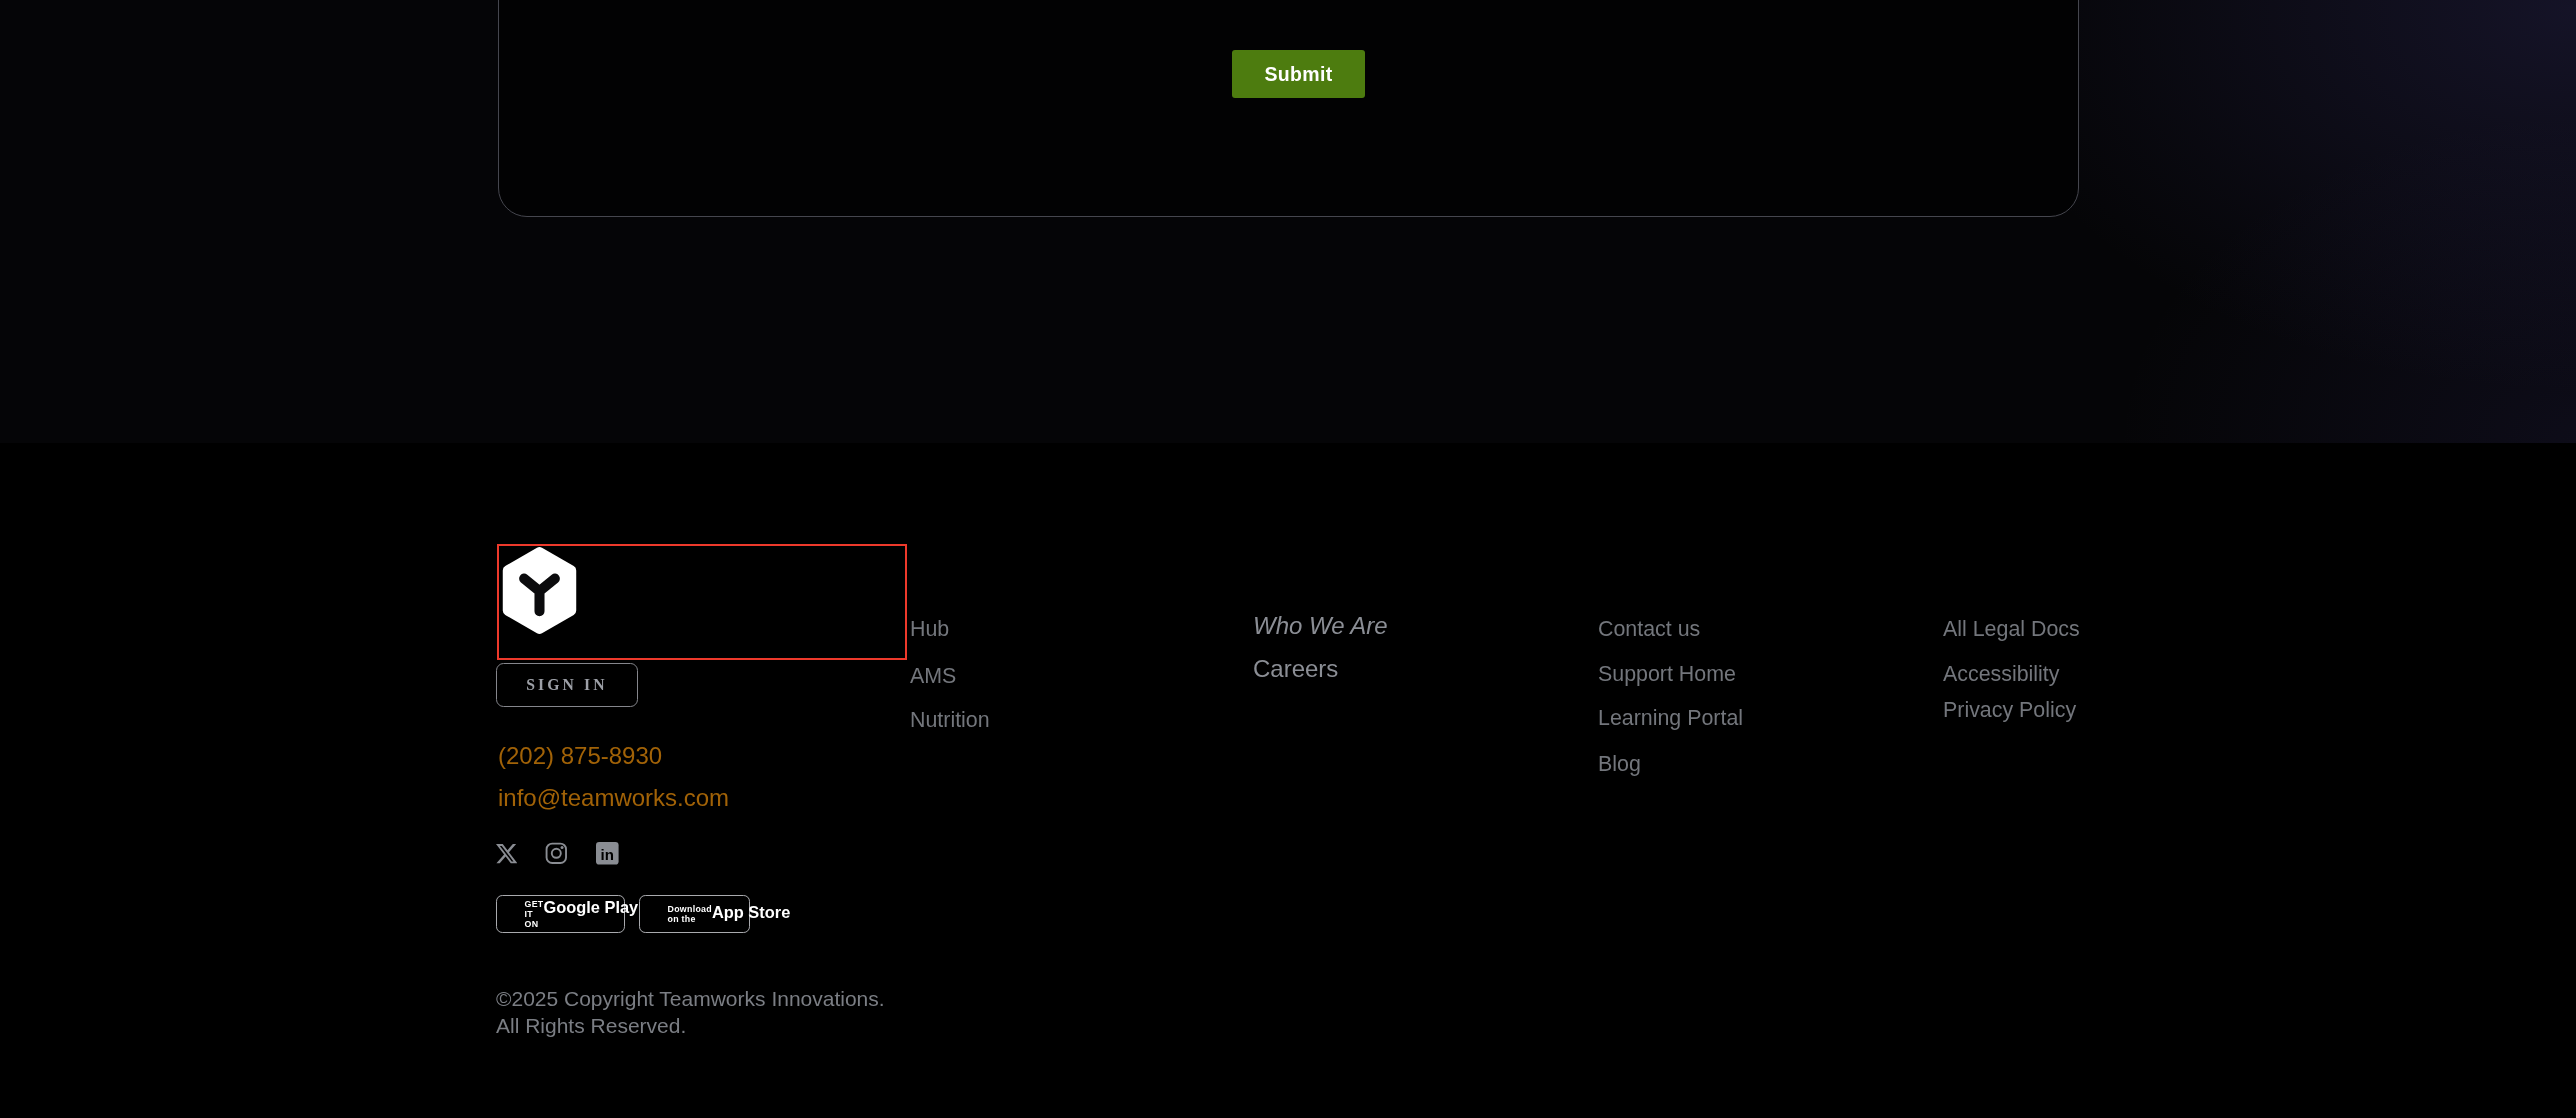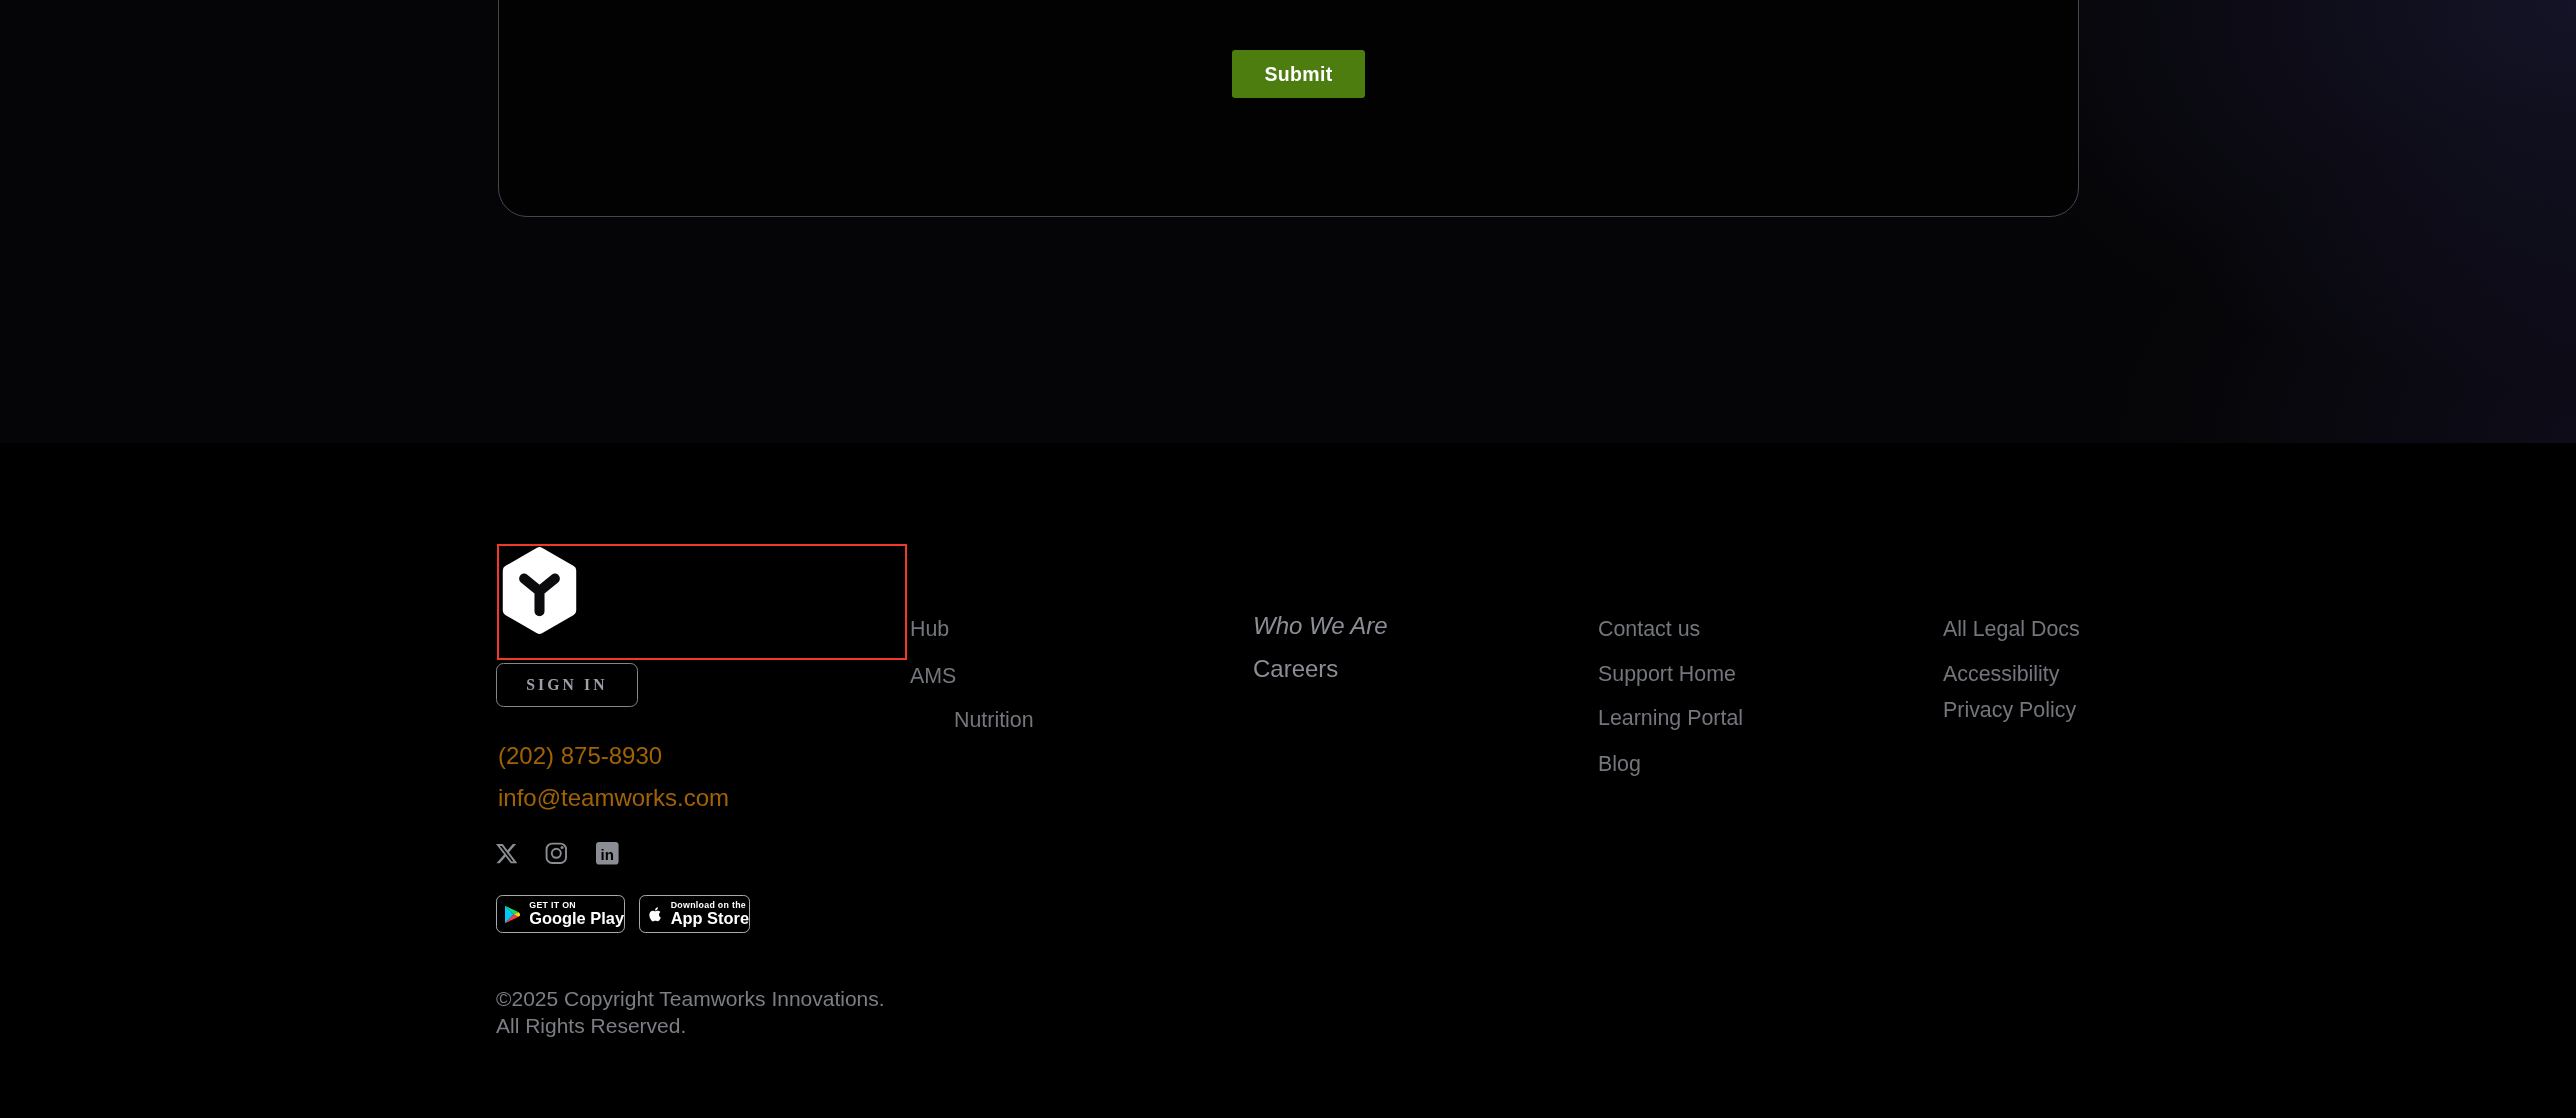--- a/index.html
+++ b/index.html
@@ -64,21 +64,21 @@
   .social-link{display:block;width:22.6px;height:22.6px;cursor:pointer;}
   
   .badges{position:absolute;left:496px;top:452px;display:flex;gap:14px;}
   .store-badge{
     height:38px;background:#000;border:1.3px solid #a9aaae;border-radius:6.3px;
     display:flex;align-items:center;box-sizing:border-box;cursor:pointer;
     color:#fff;text-decoration:none;
   }
   .badge-gp{width:129px;padding-left:7.5px;}
   .badge-as{width:111px;padding-left:7.5px;}
-  .badge-text{margin-left:9px;display:flex;flex-direction:column;justify-content:flex-end;}
+  .badge-text{margin-left:20px;display:flex;justify-content:flex-end;}
   .badge-tagline{font-size:8.8px;font-weight:600;letter-spacing:0.3px;line-height:10px;color:#fff;}
   .badge-store{font-size:16.4px;font-weight:600;line-height:17.6px;color:#fff;white-space:nowrap;}
   .copyright{position:absolute;left:496px;top:542px;font-size:21px;line-height:27px;color:#7b7e84;}
   
   .nav-link{
     position:absolute;font-size:21.4px;color:#73767c;text-decoration:none;
     line-height:1;white-space:nowrap;cursor:pointer;
   }
   .nav-link.big{font-size:24px;color:#8b8e95;}
 </style>
@@ -154,21 +154,21 @@
       </a>
     </div>
 
     <div class="copyright">
       <div>©2025 Copyright Teamworks Innovations.</div>
       <div>All Rights Reserved.</div>
     </div>
 
     <a class="nav-link" style="left:910px;top:176px;">Hub</a>
     <a class="nav-link" style="left:910px;top:223px;">AMS</a>
-    <a class="nav-link" style="left:910px;top:267px;margin-left:44px;">Nutrition</a>
+    <a class="nav-link" style="left:910px;top:267px;">Nutrition</a>
 
     <a class="nav-link big" style="left:1253px;top:171px;font-style:italic;">Who We Are</a>
     <a class="nav-link big" style="left:1253px;top:214px;">Careers</a>
 
     <a class="nav-link" style="left:1598px;top:176px;">Contact us</a>
     <a class="nav-link" style="left:1598px;top:221px;">Support Home</a>
     <a class="nav-link" style="left:1598px;top:265px;">Learning Portal</a>
     <a class="nav-link" style="left:1598px;top:311px;">Blog</a>
 
     <a class="nav-link" style="left:1943px;top:176px;">All Legal Docs</a>

